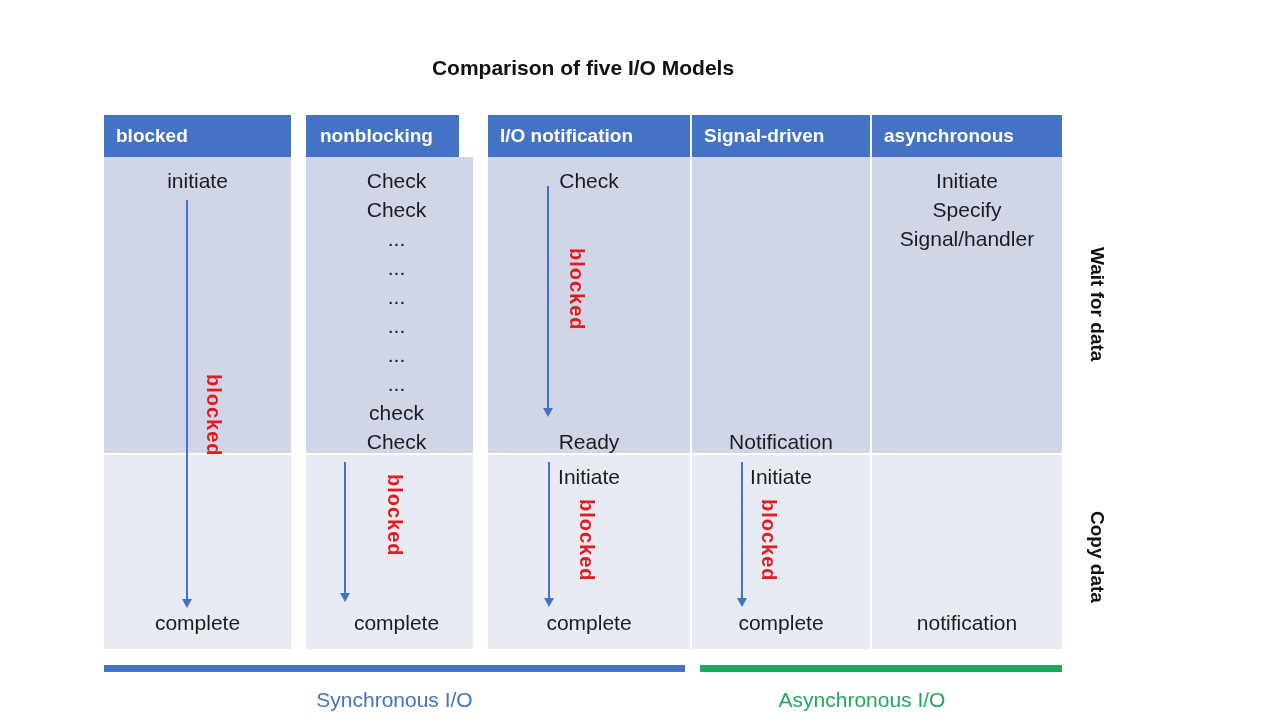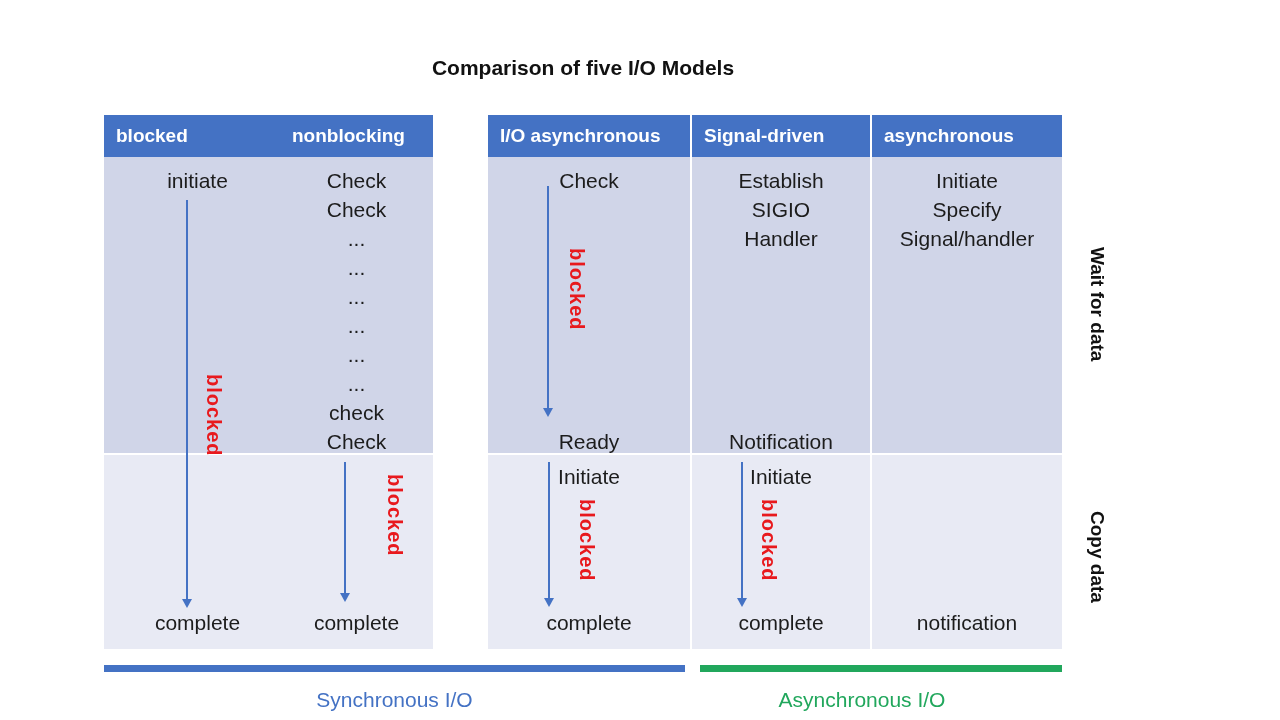--- a/index.html
+++ b/index.html
@@ -25,21 +25,21 @@
   
   .hcell{
     top:115px;height:42px;background:var(--header_bg);
     color:#fff;font-size:19px;font-weight:bold;line-height:42px;
     padding-left:12px;box-sizing:border-box;white-space:nowrap;overflow:hidden;
   }
   .wcell{top:157px;height:296px;background:var(--wait_row_bg);}
   .ccell{top:455px;height:194px;background:var(--copy_row_bg);}
   
   .col1{left:104px;width:187px;}
-  .col2{left:280px;width:153px;}
+  .col2{left:306px;width:153px;padding-left:14px;}
   .col3{left:488px;width:202px;}
   .col4{left:692px;width:178px;}
   .col5{left:872px;width:190px;}
   
   .celltext{
     font-size:21px;line-height:29px;text-align:center;color:#1c1c1c;
     white-space:pre-line;
   }
   
   .blocked{
@@ -67,21 +67,21 @@
 </style>
 </head>
 <body>
 
 <div id="canvas">
 
   <div class="abs title">Comparison of five I/O Models</div>
 
   <div class="abs hcell col1">blocked</div>
   <div class="abs hcell col2">nonblocking</div>
-  <div class="abs hcell col3">I/O asynchronous</div>
+  <div class="abs hcell col3">I/O notification</div>
   <div class="abs hcell col4">Signal-driven</div>
   <div class="abs hcell col5">asynchronous</div>
 
   <div class="abs wcell col1"></div>
   <div class="abs wcell col2"></div>
   <div class="abs wcell col3"></div>
   <div class="abs wcell col4"></div>
   <div class="abs wcell col5"></div>
 
   <div class="abs ccell col1"></div>
@@ -96,23 +96,20 @@
 ...
 ...
 ...
 ...
 ...
 ...
 check
 Check</div>
   <div class="abs celltext col3" style="top:166px;">Check</div>
   <div class="abs celltext col3" style="top:427px;">Ready</div>
-  <div class="abs celltext col4" style="top:166px;">Establish
-SIGIO
-Handler</div>
   <div class="abs celltext col4" style="top:427px;">Notification</div>
   <div class="abs celltext col5" style="top:166px;">Initiate
 Specify
 Signal/handler</div>
 
   <div class="abs celltext col3" style="top:462px;">Initiate</div>
   <div class="abs celltext col4" style="top:462px;">Initiate</div>
   <div class="abs celltext col1" style="top:608px;">complete</div>
   <div class="abs celltext col2" style="top:608px;">complete</div>
   <div class="abs celltext col3" style="top:608px;">complete</div>

